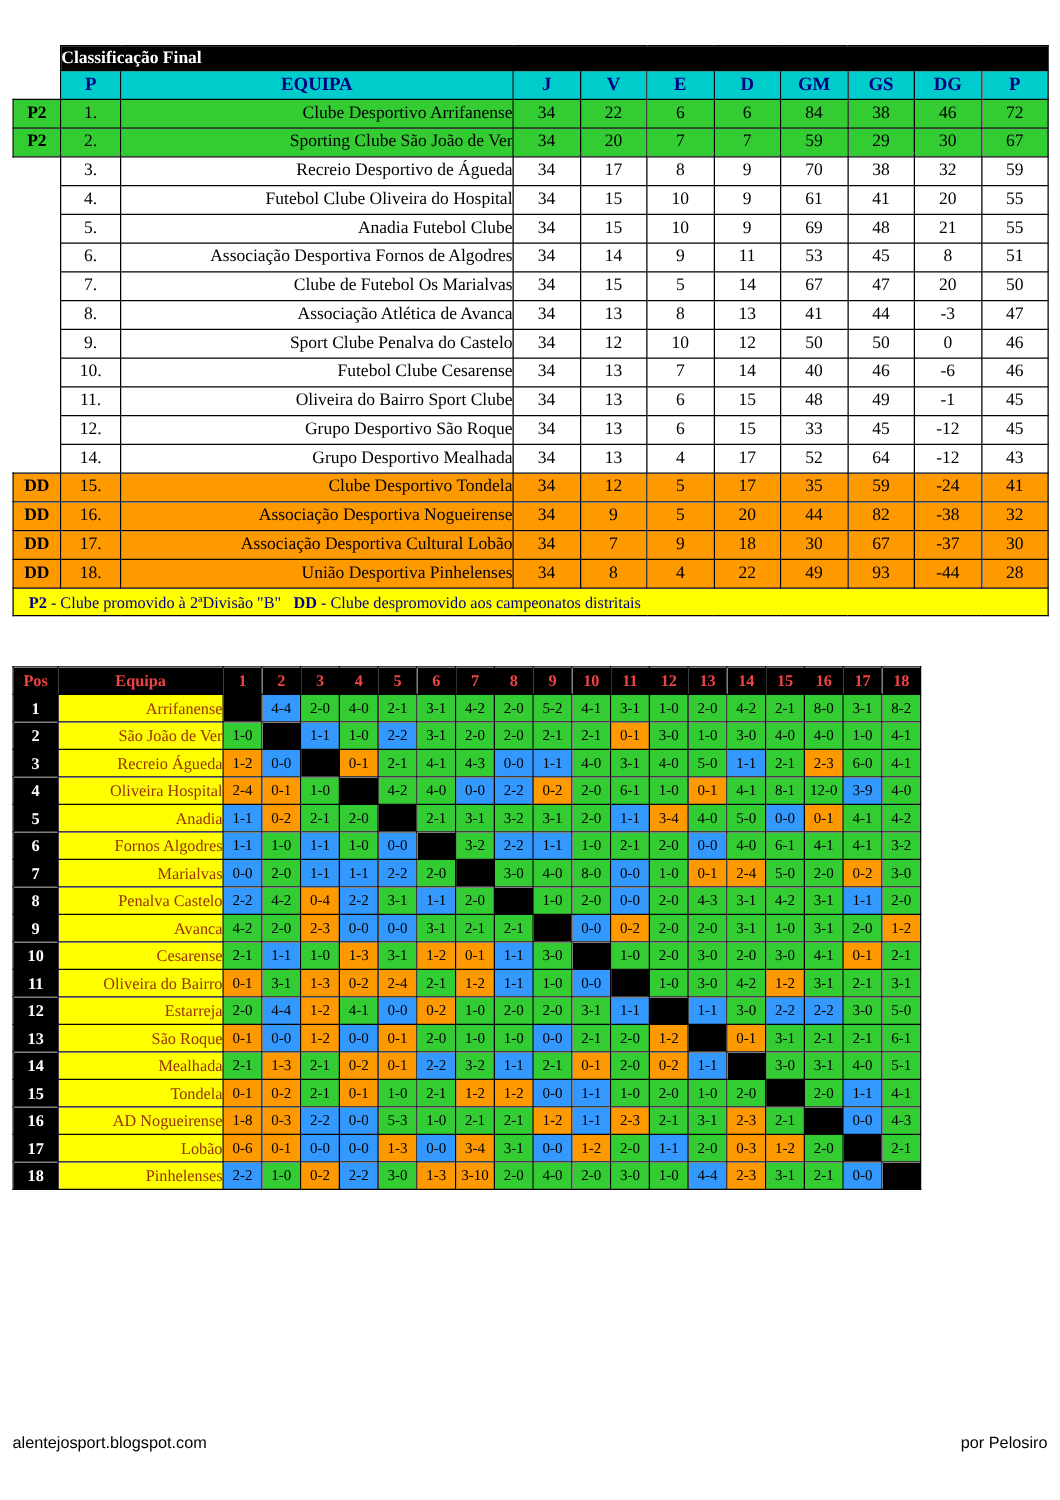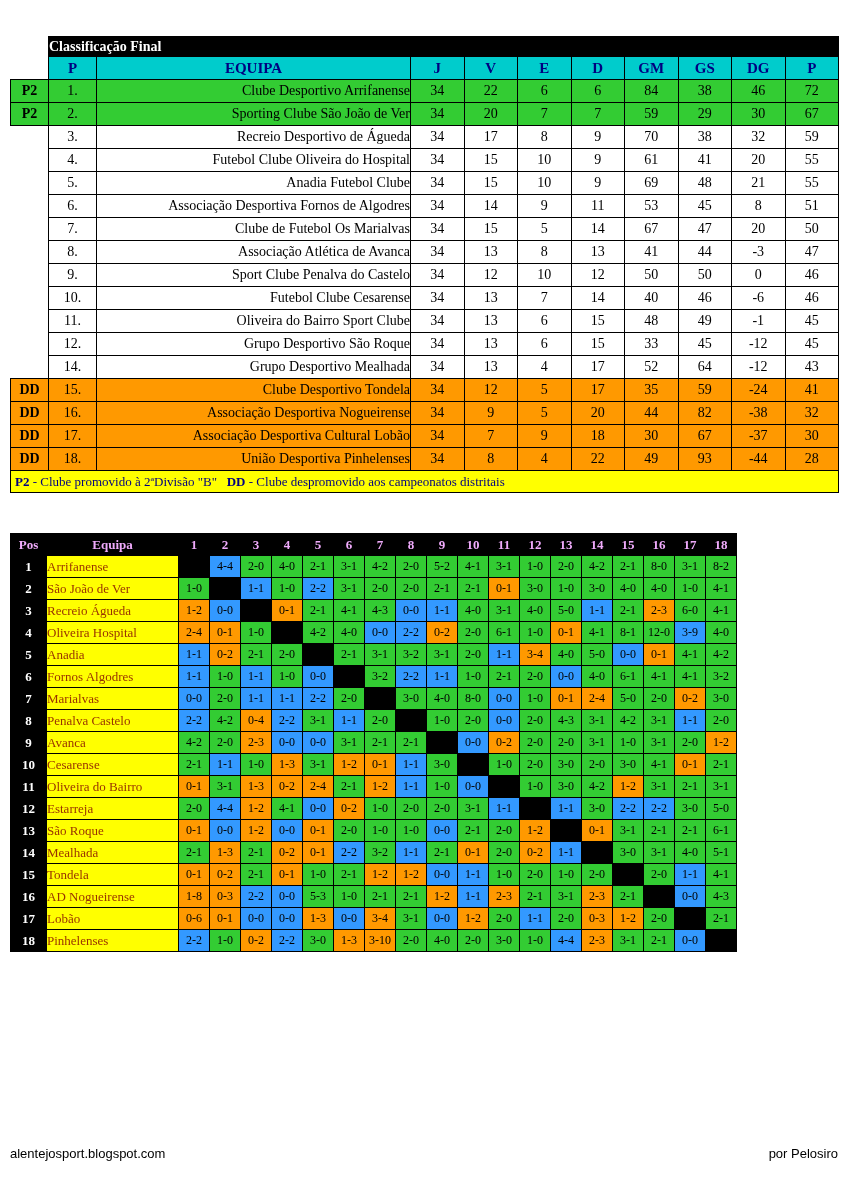--- a/index.html
+++ b/index.html
@@ -15,28 +15,28 @@
   .cls .title{background:#00CCCC;color:#000;font-weight:bold;font-size:15px;text-align:center;height:19px;}
   .cls .subtitle{background:#000;color:#fff;font-weight:bold;font-size:14px;height:19px;}
   .cls th{background:#00CCCC;color:#000080;font-weight:bold;font-size:15px;text-align:center;height:22px;}
   .cls td.pos,.cls td.num{font-size:14px;text-align:center;height:22px;background:#fff;}
   .cls td.team{font-size:14px;text-align:right;height:22px;background:#fff;}
   .cls tr.promo td{background:#33CC33;}
   .cls tr.releg td{background:#FF9900;}
   .cls td.tag-filled{font-weight:bold;font-size:14px;text-align:center;}
   .cls td.tag-filled.promo{background:#33CC33;}
   .cls td.tag-filled.releg{background:#FF9900;}
-  .cls td.legend{background:#FFFF00;color:#000080;font-size:13px;height:21px;text-align:left;padding-left:4px;}
+  .cls td.legend{background:#FFFF00;color:#000080;font-size:13px;height:21px;text-align:left;padding-left:12px;}
   .cls td.legend b{color:#000080;}
   
   .grid{position:absolute;left:10px;top:533px;width:726px;}
   .grid td,.grid th{border:1px solid #000;overflow:hidden;white-space:nowrap;padding:0;height:21px;}
-  .grid th.gph{background:#000;color:#f0abfc;font-weight:bold;font-size:13px;text-align:center;}
+  .grid th.gph{background:#000;color:#ef4444;font-weight:bold;font-size:13px;text-align:center;}
   .grid th.gpos{background:#000;color:#fff;font-weight:bold;font-size:13px;text-align:center;}
-  .grid td.gname{background:#FFFF00;color:#993300;font-size:13px;text-align:left;}
+  .grid td.gname{background:#FFFF00;color:#993300;font-size:13px;text-align:right;}
   .grid td.score{font-size:12px;text-align:center;color:#000;}
   .grid td.score.w{background:#33CC33;}
   .grid td.score.d{background:#3399FF;}
   .grid td.score.l{background:#FF9900;}
   .grid td.score.diag{background:#000;}
   
   .footer{position:absolute;left:10px;right:10px;top:1146px;display:flex;
     justify-content:space-between;font-family:"Liberation Sans", sans-serif;
     font-size:13px;color:#000;}
 </style>

